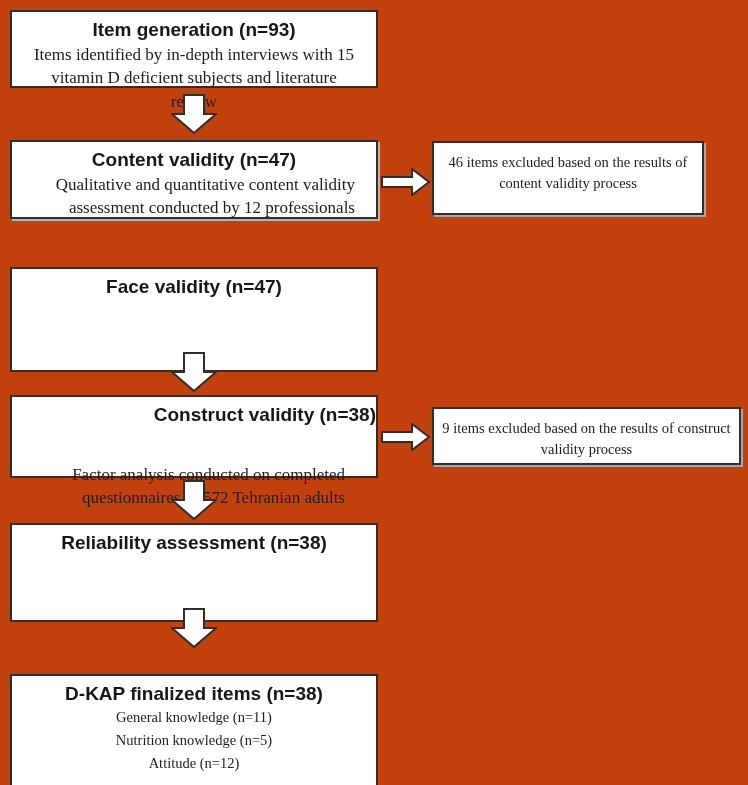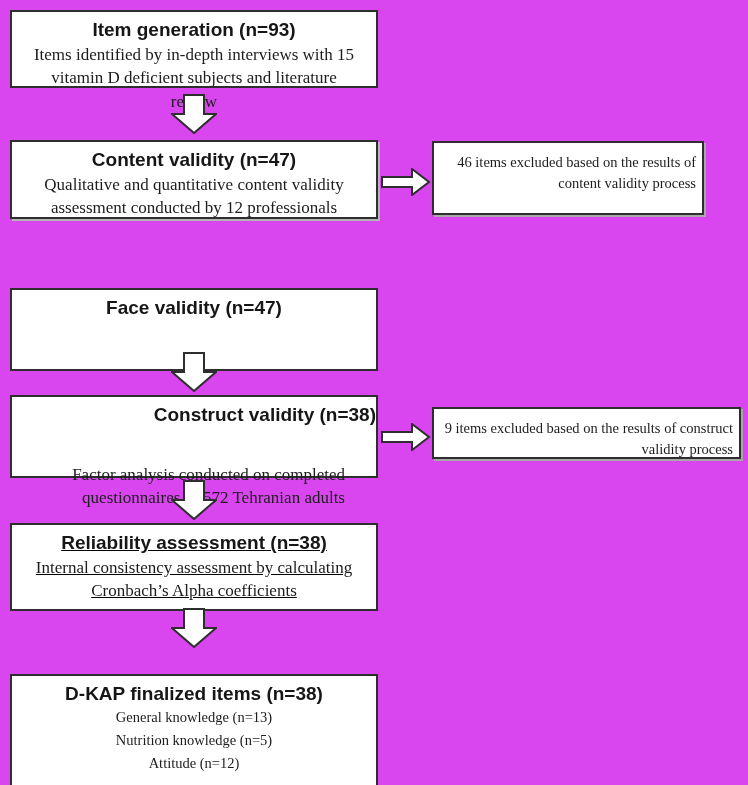--- a/index.html
+++ b/index.html
@@ -4,21 +4,21 @@
 <style>
   html, body {
     margin: 0;
     padding: 0;
     background: #ffffff;
   }
   #canvas {
     position: relative;
     width: 748px;
     height: 785px;
-    background: #d946ef;
+    background: #c2410c;
     overflow: hidden;
   }
   .main-box {
     position: absolute;
     left: 10px;
     width: 368px;
     box-sizing: border-box;
     border: 2px solid #2e2e2e;
     background: #ffffff;
     text-align: center;
@@ -43,30 +43,29 @@
     line-height: 1.25;
   }
   .box-body {
     font-family: "Liberation Serif", "DejaVu Serif", serif;
     font-size: 17px;
     color: #1c1c1c;
     line-height: 1.38;
     margin: 1px auto 0 auto;
   }
   .w330 { max-width: 332px; }
-  .w320 { max-width: 322px; }
+  .w320 { max-width: 322px; text-align: right; }
   .w356 { max-width: 356px; }
   .w300 { max-width: 302px; margin-top: 36px; }
   .side-text {
     font-family: "Liberation Serif", "DejaVu Serif", serif;
     font-size: 14.5px;
     color: #1c1c1c;
     line-height: 1.45;
     margin: 9px auto 0 auto;
-    text-align: right;
   }
   .s256 { max-width: 256px; }
   .s293 { max-width: 293px; }
   .kap-line {
     font-family: "Liberation Serif", "DejaVu Serif", serif;
     font-size: 14.5px;
     color: #1c1c1c;
     line-height: 1.58;
   }
   .arrow {
@@ -100,62 +99,61 @@
   <div class="arrow" style="left:381px; top:168px;">
     <svg width="50" height="28" viewBox="0 0 50 28">
       <polygon points="1,9 31,9 31,1 48,14 31,27 31,19 1,19" fill="#ffffff" stroke="#2e2e2e" stroke-width="2" stroke-linejoin="miter"></polygon>
     </svg>
   </div>
 
   <div class="side-box" style="left:432px; top:141px; width:272px; height:74px;">
     <div class="side-text s256">46 items excluded based on the results of content validity process</div>
   </div>
 
-  <div class="main-box" style="top:267px; height:83px;margin-top:21px;">
+  <div class="main-box" style="top:267px; height:105px;">
     <div class="box-title">Face validity (n=47)</div>
   </div>
 
   <div class="arrow" style="left:171px; top:352px;">
     <svg width="46" height="40" viewBox="0 0 46 40">
       <polygon points="13,1 33,1 33,20 45,20 23,39 1,20 13,20" fill="#ffffff" stroke="#2e2e2e" stroke-width="2" stroke-linejoin="miter"></polygon>
     </svg>
   </div>
 
   <div class="main-box" style="top:395px; height:83px;text-align:right;">
     <div class="box-title">Construct validity (n=38)</div>
     <div class="box-body w300">Factor analysis conducted on completed questionnaires of 572 Tehranian adults</div>
   </div>
 
   <div class="arrow" style="left:381px; top:423px;">
     <svg width="50" height="28" viewBox="0 0 50 28">
       <polygon points="1,9 31,9 31,1 48,14 31,27 31,19 1,19" fill="#ffffff" stroke="#2e2e2e" stroke-width="2" stroke-linejoin="miter"></polygon>
     </svg>
   </div>
 
-  <div class="side-box" style="left:432px; top:407px; width:309px; height:52px;">
+  <div class="side-box" style="left:432px; top:407px; width:309px; height:58px;">
     <div class="side-text s293">9 items excluded based on the results of construct validity process</div>
   </div>
 
   <div class="arrow" style="left:171px; top:480px;">
     <svg width="46" height="40" viewBox="0 0 46 40">
       <polygon points="13,1 33,1 33,20 45,20 23,39 1,20 13,20" fill="#ffffff" stroke="#2e2e2e" stroke-width="2" stroke-linejoin="miter"></polygon>
     </svg>
   </div>
 
-  <div class="main-box" style="top:523px; height:88px;text-decoration:underline;">
+  <div class="main-box" style="top:523px; height:99px;">
     <div class="box-title">Reliability assessment (n=38)</div>
-    <div class="box-body w320">Internal consistency assessment by calculating Cronbach’s Alpha coefficients</div>
   </div>
 
   <div class="arrow" style="left:171px; top:608px;">
     <svg width="46" height="40" viewBox="0 0 46 40">
       <polygon points="13,1 33,1 33,20 45,20 23,39 1,20 13,20" fill="#ffffff" stroke="#2e2e2e" stroke-width="2" stroke-linejoin="miter"></polygon>
     </svg>
   </div>
 
   <div class="main-box" style="top:650px; height:150px;margin-top:24px;">
     <div class="box-title">D-KAP finalized items (n=38)</div>
-    <div class="kap-line">General knowledge (n=13)</div>
+    <div class="kap-line">General knowledge (n=11)</div>
     <div class="kap-line">Nutrition knowledge (n=5)</div>
     <div class="kap-line">Attitude (n=12)</div>
   </div>
 
 </div>
 
 </body></html>

